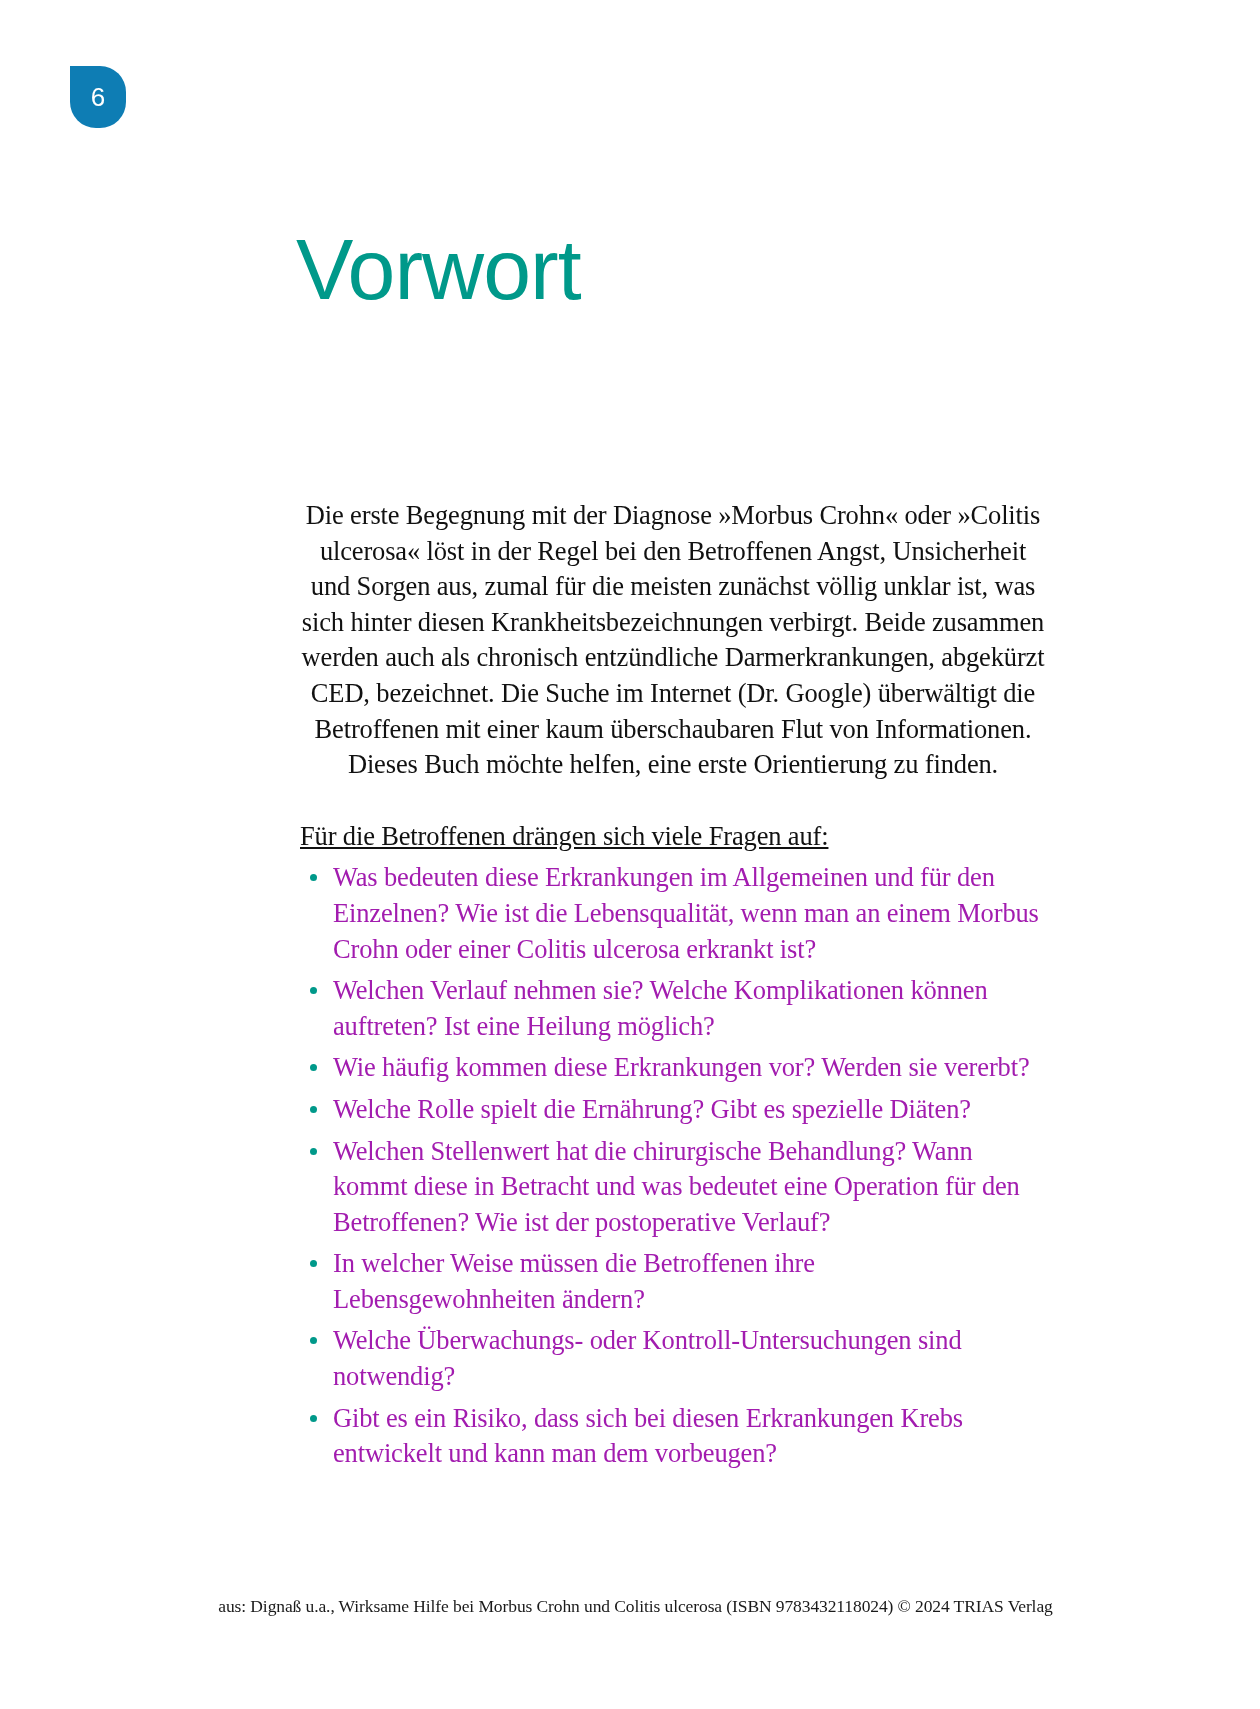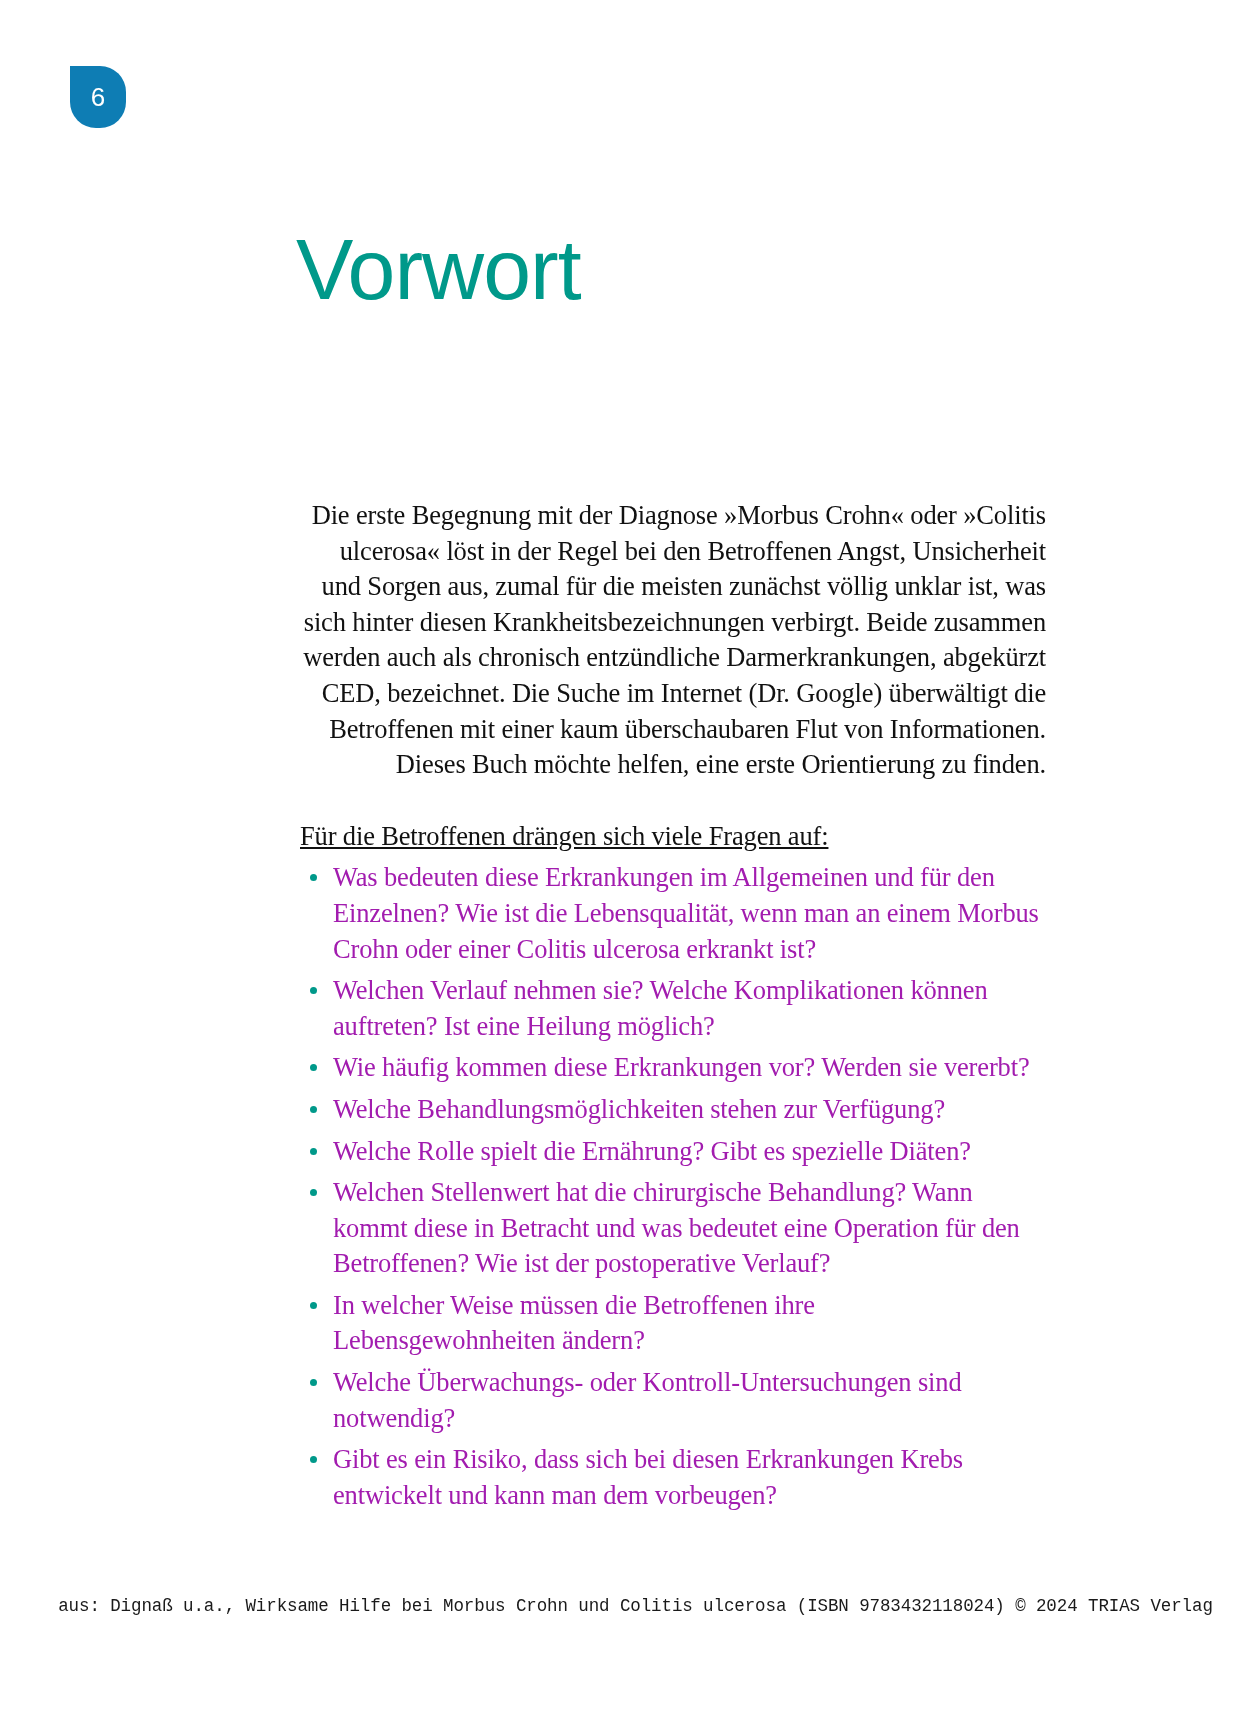--- a/index.html
+++ b/index.html
@@ -57,21 +57,21 @@
     top: 498px;
     width: 746px;
   }
 
   .body-paragraph {
     font-size: 26.5px;
     line-height: 35.6px;
     color: #111111;
     font-family: "Liberation Serif", "DejaVu Serif", serif;
     font-stretch: condensed;
-    text-align: right;
+    text-align: center;
     margin: 0;
     letter-spacing: -0.15px;
   }
 
   .intro-line {
     font-size: 26.5px;
     line-height: 35.6px;
     color: #111111;
     margin: 0;
     padding-top: 36px;
@@ -104,21 +104,21 @@
     background: #00998a;
   }
 
   
   .page-footer {
     position: absolute;
     left: 0;
     right: 0;
     top: 1596px;
     text-align: center;
-    font-family: Liberation Mono, monospace;
+    font-family: Liberation Serif, serif;
     font-size: 17.5px;
     color: #1a1a1a;
     letter-spacing: -0.1px;
     white-space: nowrap;
     margin-left: 11px;
   }
 </style>
 </head>
 <body>
 
@@ -138,23 +138,20 @@
       <li class="question-item">
         <span class="bullet-dot"></span><span>Was bedeuten diese Erkrankungen im Allgemeinen und für den Einzelnen? Wie ist die Lebensqualität, wenn man an einem Morbus Crohn oder einer Colitis ulcerosa erkrankt ist?</span>
       </li>
       <li class="question-item">
         <span class="bullet-dot"></span><span>Welchen Verlauf nehmen sie? Welche Komplikationen können auftreten? Ist eine Heilung möglich?</span>
       </li>
       <li class="question-item">
         <span class="bullet-dot"></span><span>Wie häufig kommen diese Erkrankungen vor? Werden sie vererbt?</span>
       </li>
       <li class="question-item">
-        <span class="bullet-dot"></span><span>Welche Behandlungsmöglichkeiten stehen zur Verfügung?</span>
-      </li>
-      <li class="question-item">
         <span class="bullet-dot"></span><span>Welche Rolle spielt die Ernährung? Gibt es spezielle Diäten?</span>
       </li>
       <li class="question-item">
         <span class="bullet-dot"></span><span>Welchen Stellenwert hat die chirurgische Behandlung? Wann kommt diese in Betracht und was bedeutet eine Operation für den Betroffenen? Wie ist der postoperative Verlauf?</span>
       </li>
       <li class="question-item">
         <span class="bullet-dot"></span><span>In welcher Weise müssen die Betroffenen ihre Lebensgewohnheiten ändern?</span>
       </li>
       <li class="question-item">
         <span class="bullet-dot"></span><span>Welche Überwachungs- oder Kontroll-Untersuchungen sind notwendig?</span>

